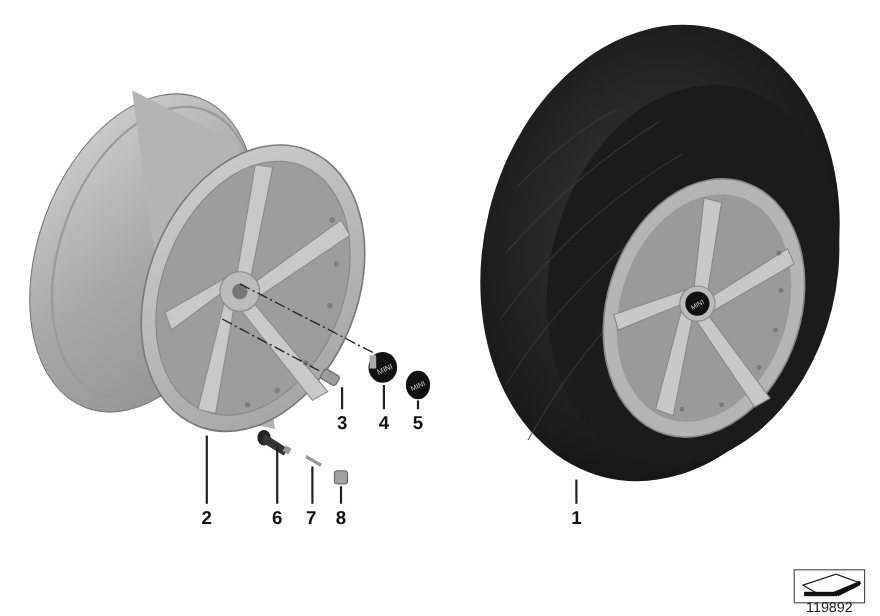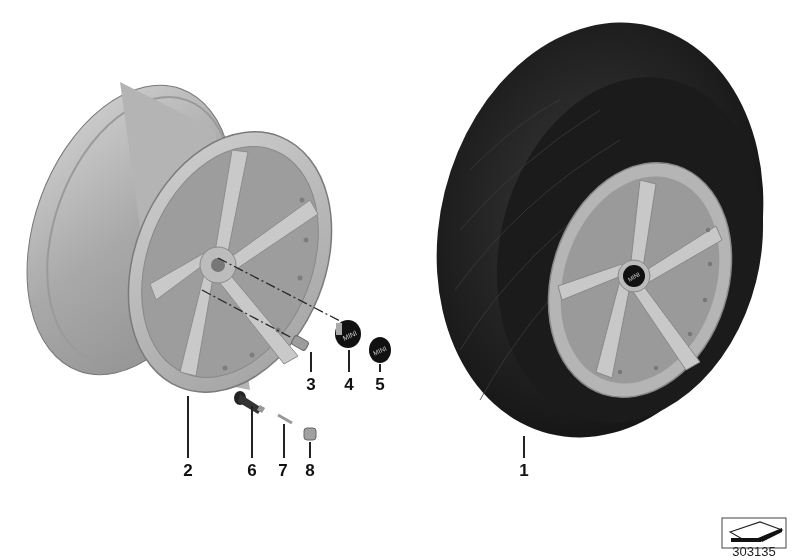--- a/index.html
+++ b/index.html
@@ -141,14 +141,14 @@
 
   <div class="label" style="left:524px;top:462px;">1</div>
   <div class="label" style="left:188px;top:462px;">2</div>
   <div class="label" style="left:311px;top:376px;">3</div>
   <div class="label" style="left:349px;top:376px;">4</div>
   <div class="label" style="left:380px;top:376px;">5</div>
   <div class="label" style="left:252px;top:462px;">6</div>
   <div class="label" style="left:283px;top:462px;">7</div>
   <div class="label" style="left:310px;top:462px;">8</div>
 
-  <div class="ref" style="left:754px;top:544px;">303135</div>
+  <div class="ref" style="left:754px;top:544px;">119892</div>
 </div>
 
 </body></html>

